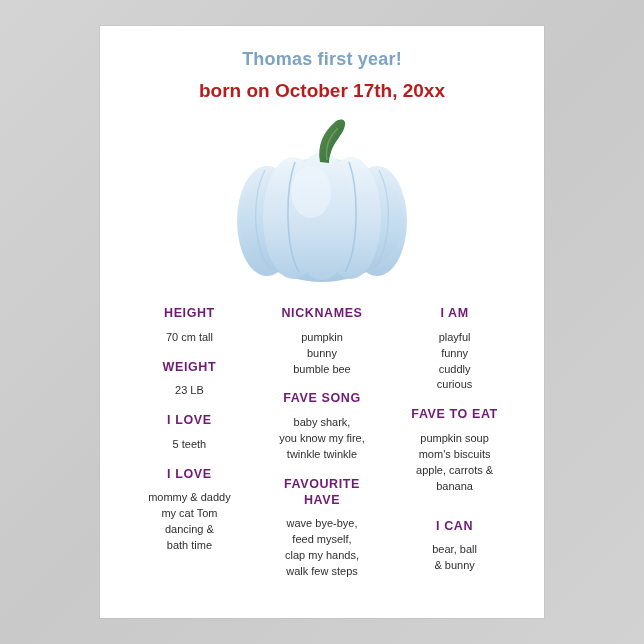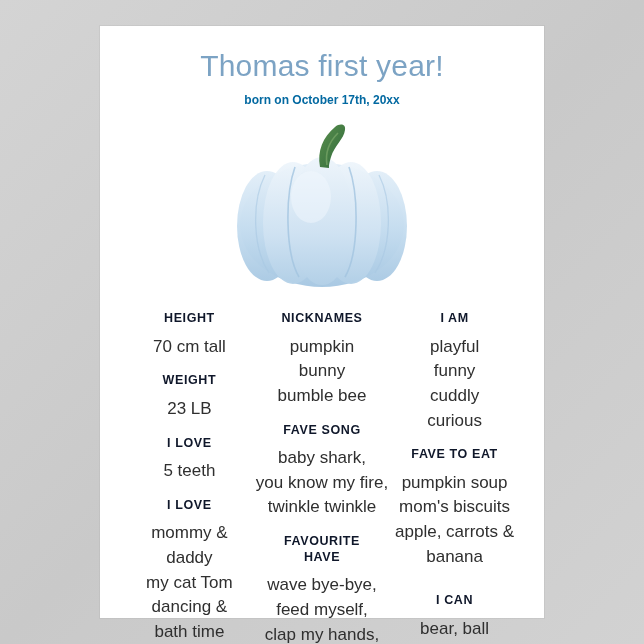--- a/index.html
+++ b/index.html
@@ -30,29 +30,29 @@
   }
   .poster-inner {
     position: absolute;
     left: 0; top: 0; right: 0; bottom: 0;
     padding: 0 26px;
     box-sizing: border-box;
   }
   .title {
     text-align: center;
     color: #7ca3c4;
-    font-size: 30px;
-    font-weight: normal;
+    font-size: 18px;
+    font-weight: bold;
     letter-spacing: 0.2px;
     margin-top: 23px;
   }
   .subtitle {
     text-align: center;
-    color: #0369a1;
-    font-size: 12px;
+    color: #b91c1c;
+    font-size: 19px;
     font-weight: bold;
     margin-top: 10px;
   }
 
   
   .art {
     position: relative;
     width: 100%;
     height: 190px;
     margin-top: 8px;
@@ -74,30 +74,30 @@
     padding: 0 2px;
   }
   .col-left { text-align: center; }
   .col-mid { text-align: center; width: 36%; }
   .col-right { text-align: center; }
 
   .block { margin-bottom: 14px; }
   .block:last-child { margin-bottom: 0; }
 
   .heading {
-    color: #0f172a;
+    color: #701a75;
     font-size: 12.5px;
     font-weight: bold;
     letter-spacing: 0.6px;
     line-height: 1.25;
     margin-bottom: 8px;
   }
   .value {
     color: #2f2f2f;
-    font-size: 17px;
+    font-size: 11px;
     line-height: 1.45;
     white-space: pre-line;
   }
   .spacer-10 { height: 10px; }
 </style>
 </head>
 <body>
 
 <div class="stage">
   <div class="poster">

